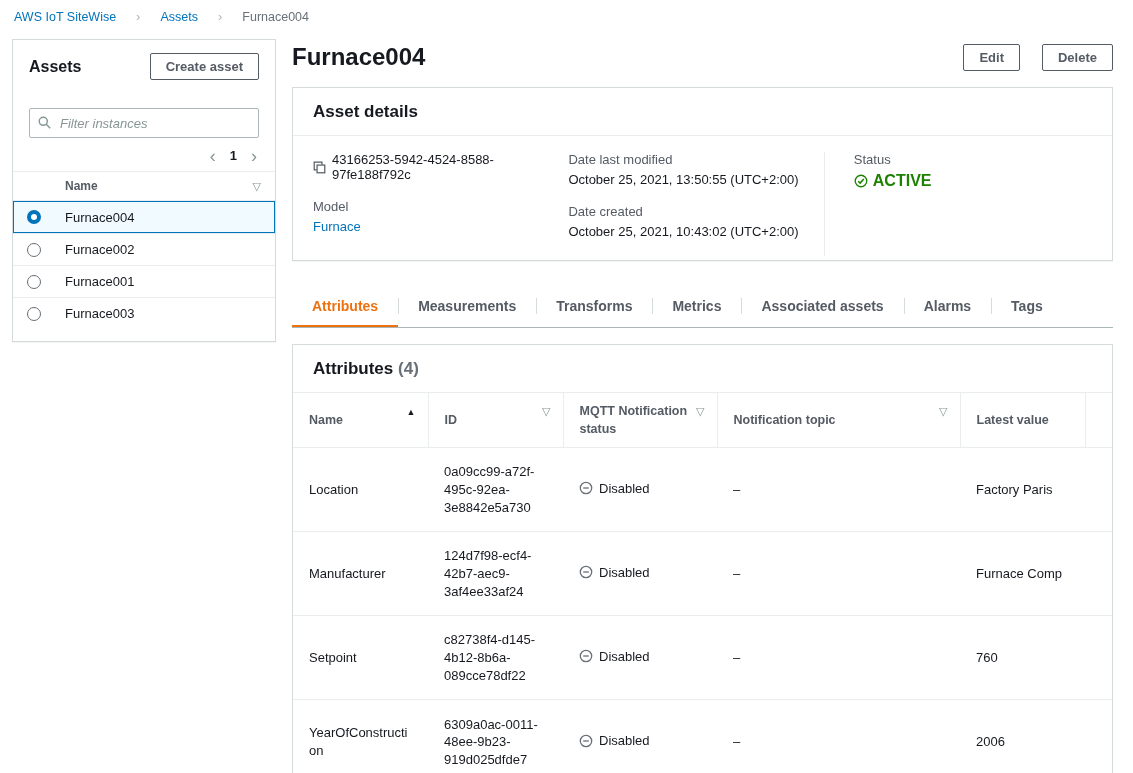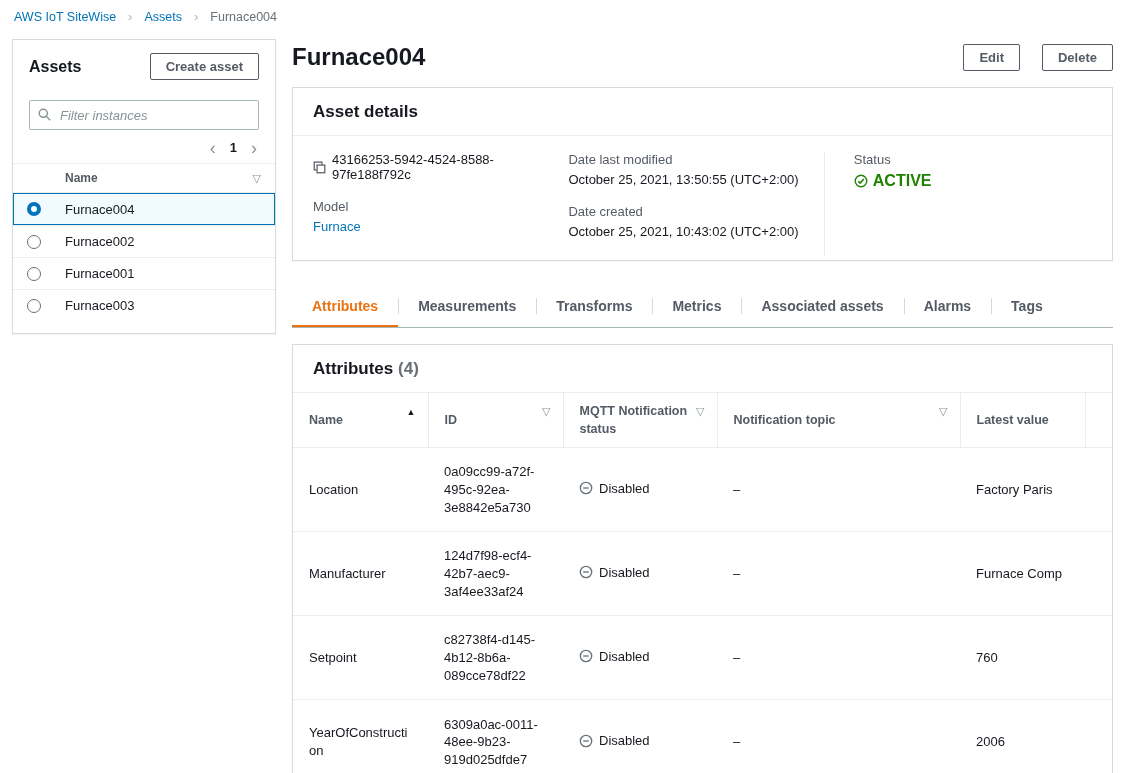--- a/index.html
+++ b/index.html
@@ -6,21 +6,21 @@
   html, body { width: 1133px; height: 773px; overflow: hidden; }
   body {
     font-family: "Liberation Sans", "DejaVu Sans", sans-serif;
     background: #ffffff;
     color: #16191f;
     font-size: 13px;
   }
 
   
   .breadcrumb {
-    display: flex; align-items: center; gap: 12px;
+    display: flex; align-items: center; gap: 20px;
     padding: 9px 14px 7px 14px; font-size: 12.5px;
   }
   .bc-link { color: #0073bb; text-decoration: none; cursor: pointer; }
   .bc-sep { color: #aab7b8; font-size: 13px; }
   .bc-current { color: #687078; }
 
   
   .content { display: flex; align-items: flex-start; gap: 16px; padding: 8px 20px 0 12px; }
   .main { flex: 1; min-width: 0; }
 
@@ -37,21 +37,21 @@
     display: flex; justify-content: space-between; align-items: center;
     padding: 13px 16px 10px 16px;
   }
   .side-head h2 { font-size: 16px; font-weight: 700; }
   .btn {
     background: #fff; border: 1px solid #545b64; border-radius: 2px;
     color: #545b64; font-weight: 700; font-size: 13px;
     padding: 5px 15px; cursor: pointer;
     font-family: "Liberation Sans", "DejaVu Sans", sans-serif;
   }
-  .filter-wrap { position: relative; margin: 10px 16px 0 16px; }
+  .filter-wrap { position: relative; margin: 18px 16px 0 16px; }
   .filter-input {
     width: 100%; height: 30px;
     border: 1px solid #aab7b8; border-radius: 2px;
     padding: 0 8px 0 30px; font-size: 13px;
     font-family: "Liberation Sans", "DejaVu Sans", sans-serif;
     color: #16191f; outline: none;
   }
   .filter-input::placeholder { color: #879596; font-style: italic; }
   .search-icon { position: absolute; left: 9px; top: 8px; line-height: 0; }
 

